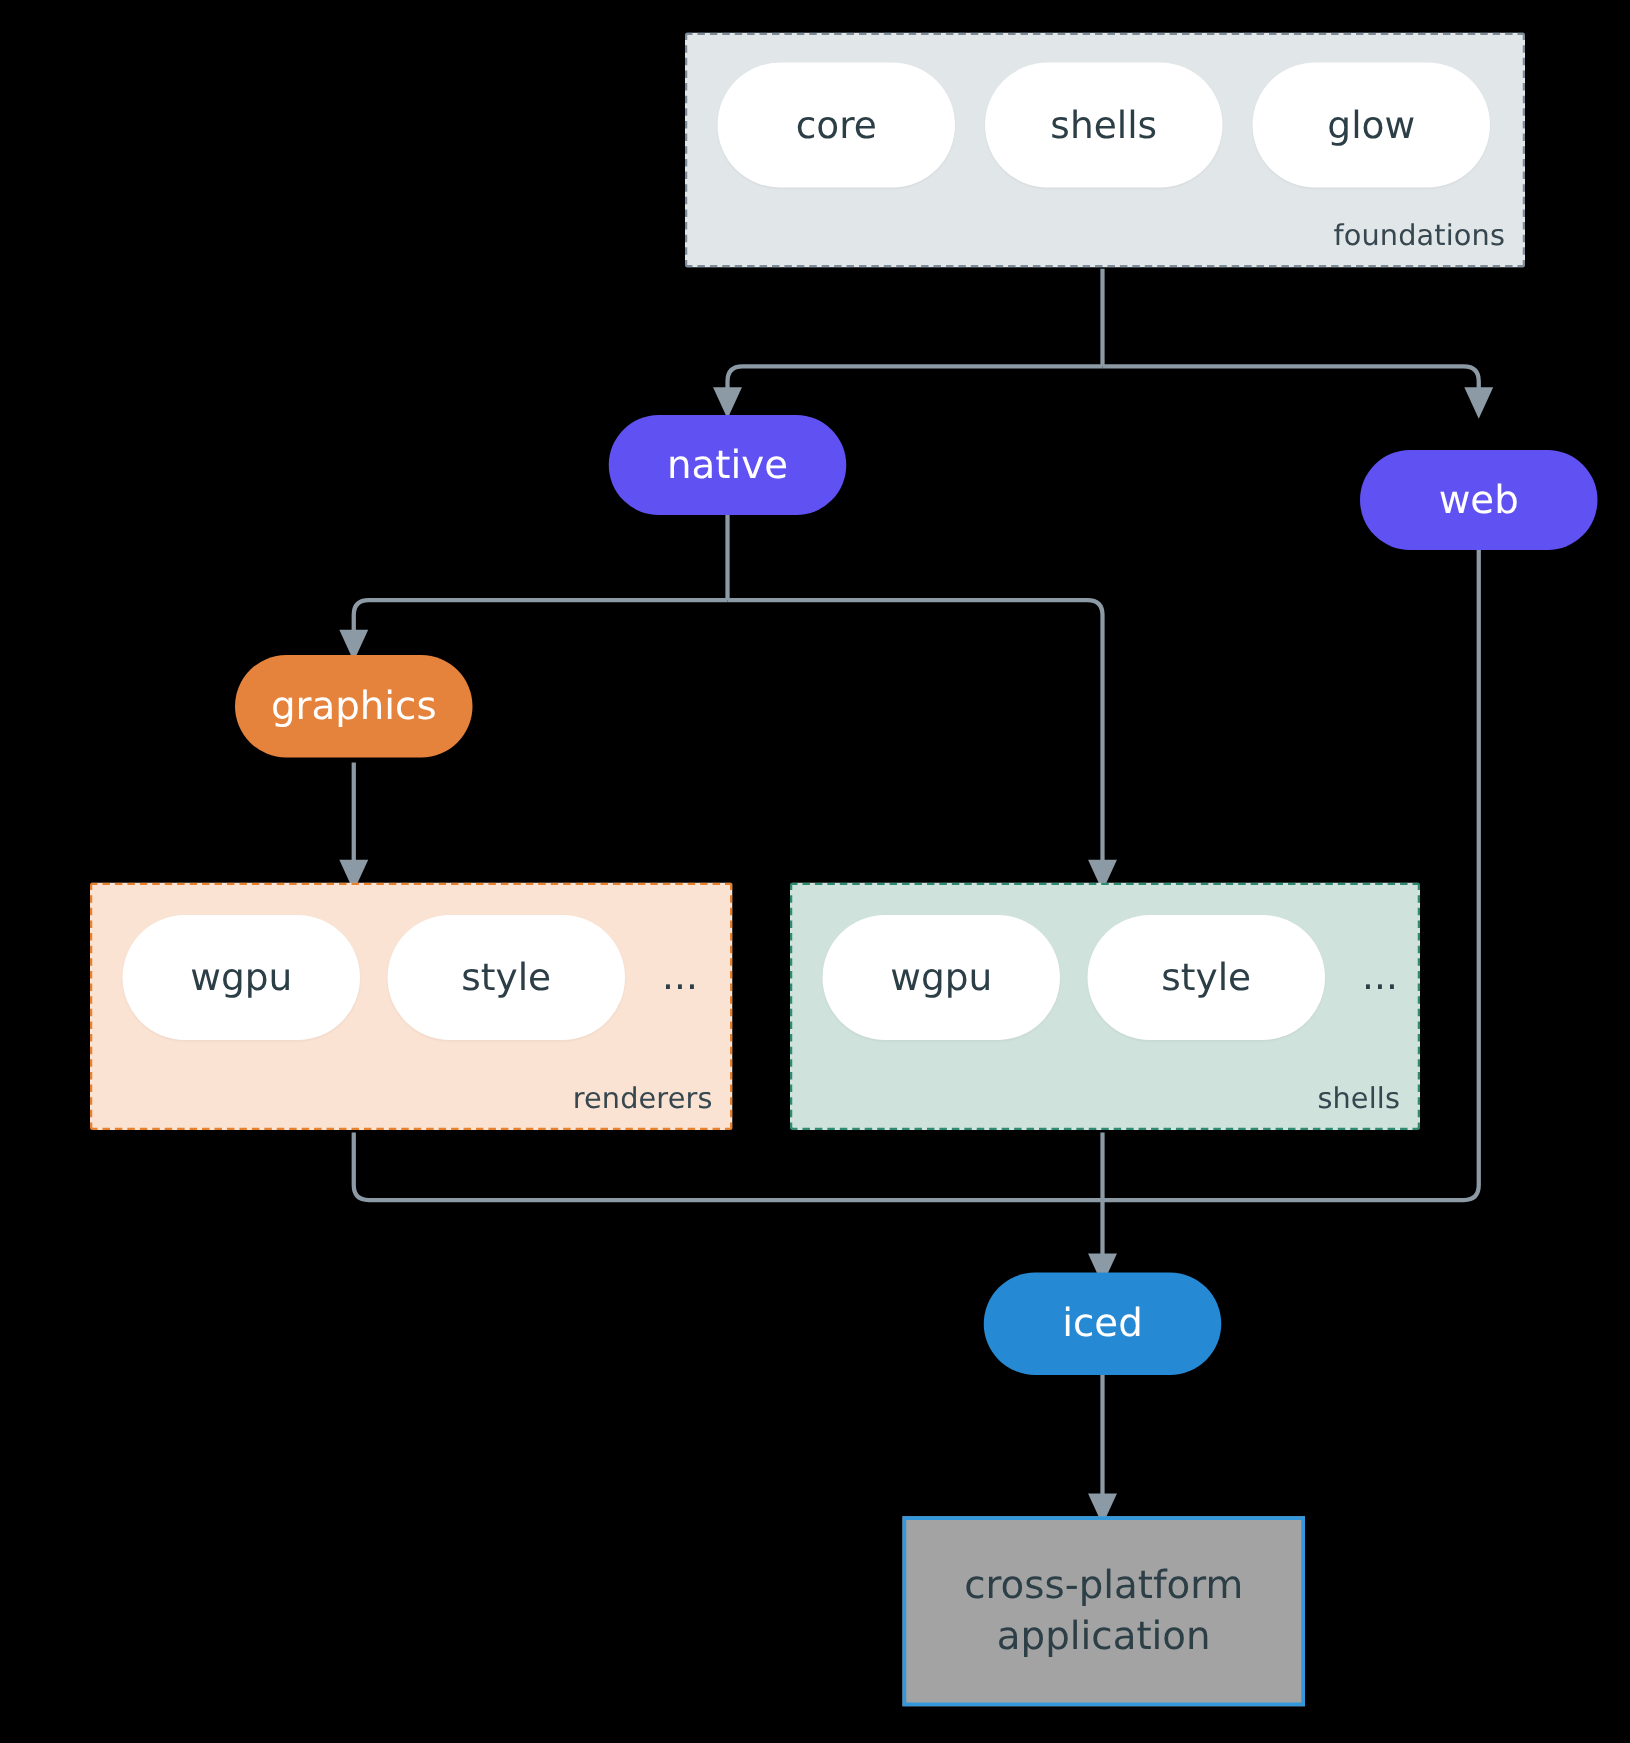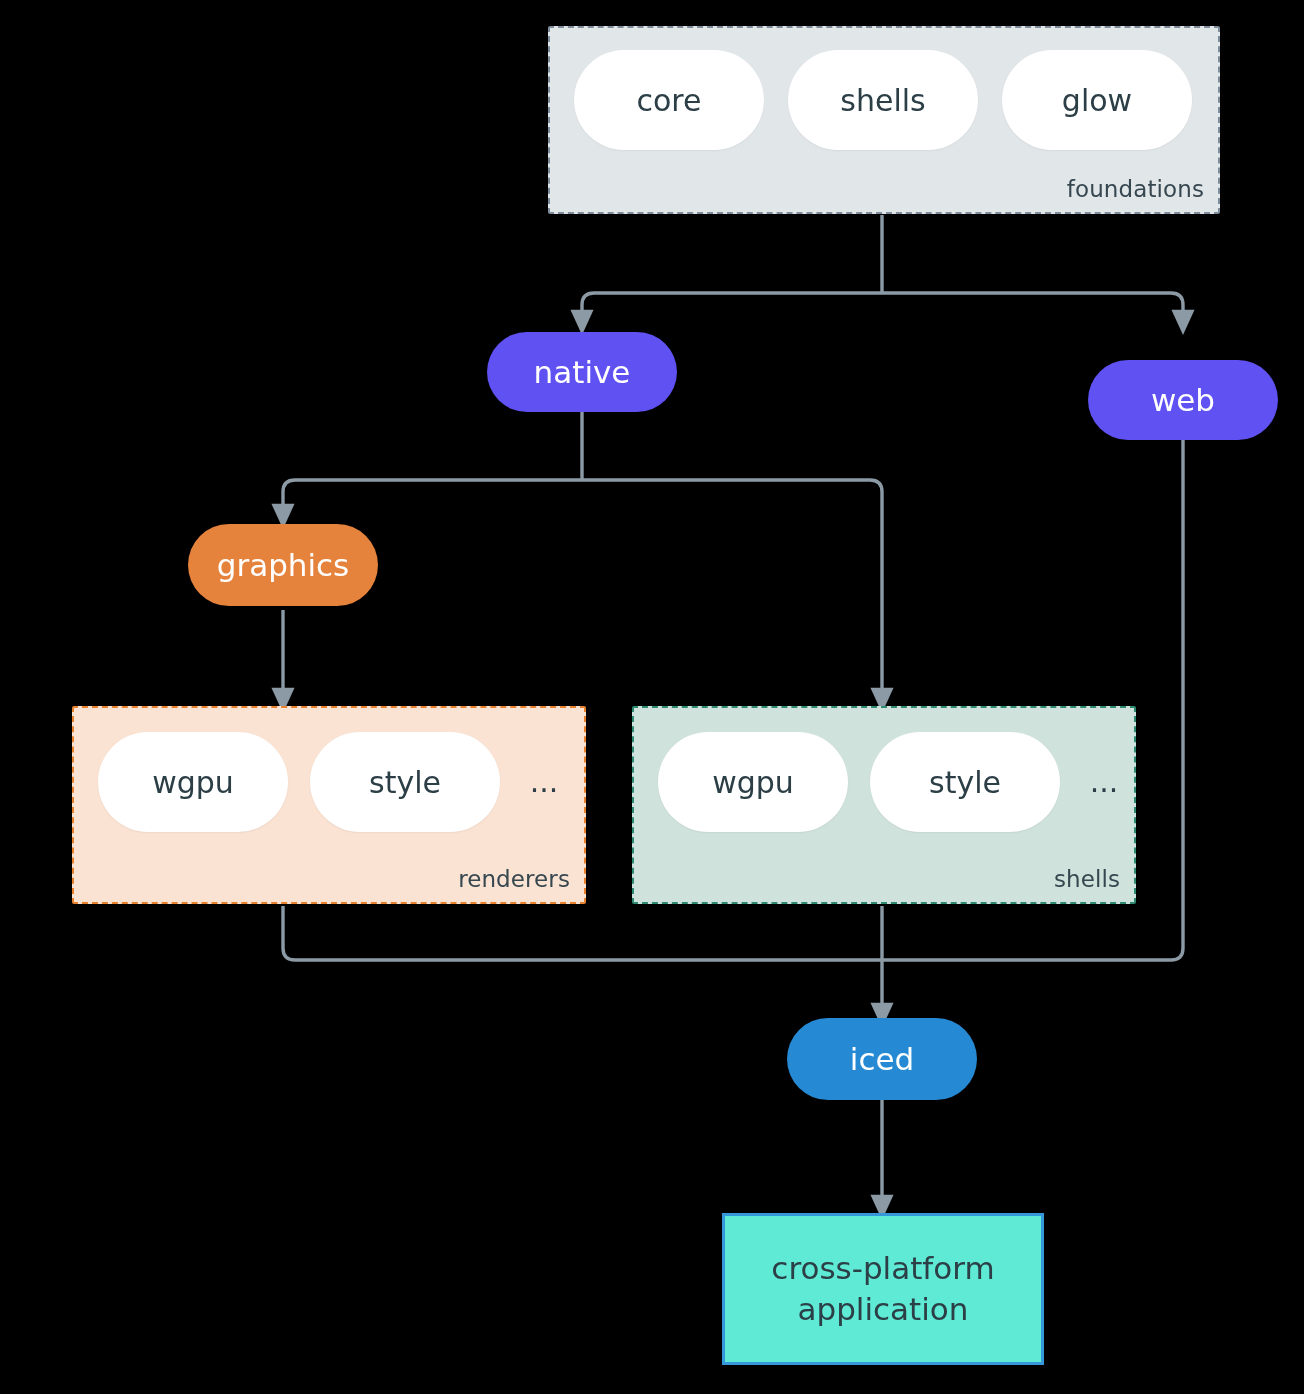--- a/index.html
+++ b/index.html
@@ -170,20 +170,20 @@
       <div class="ellipsis" style="width:44px; height:100px;">...</div>
     </div>
     <div class="cluster-label">shells</div>
   </div>
 
   <div class="pill" style="left:787px; top:1018px; width:190px; height:82px; background:#2689d4;">
     <span>iced</span>
   </div>
 
   <div class="rectbox" style="left:722px; top:1213px; width:322px; height:152px;
-              background:#5eead4; border:3px solid #3498db;">
+              background:#a3a3a3; border:3px solid #3498db;">
     <div>
       <div>cross-platform</div>
       <div>application</div>
     </div>
   </div>
 
 </div>
 
 </body></html>

